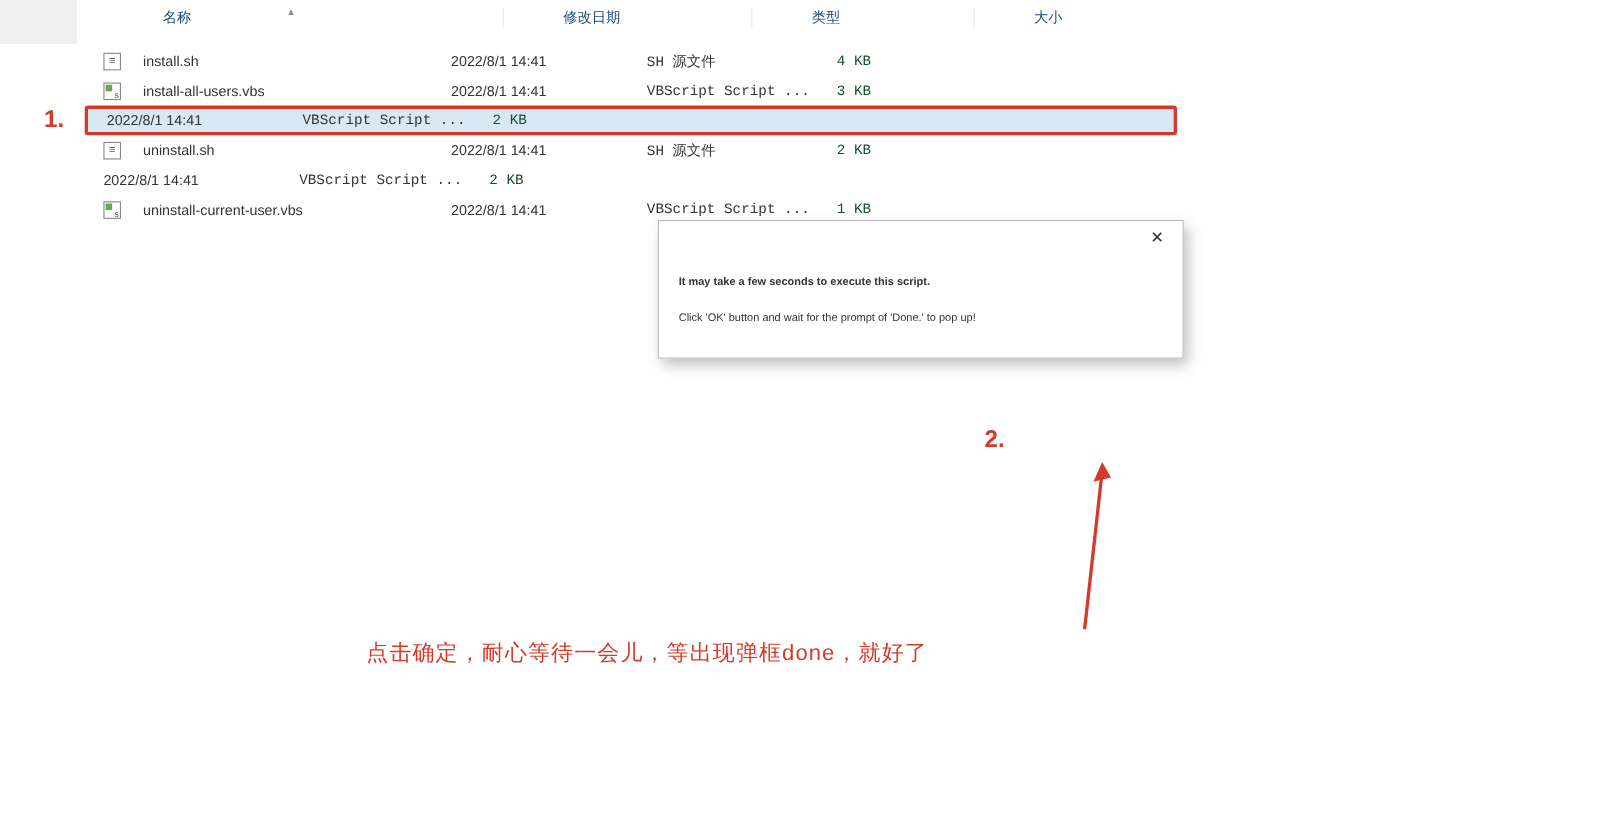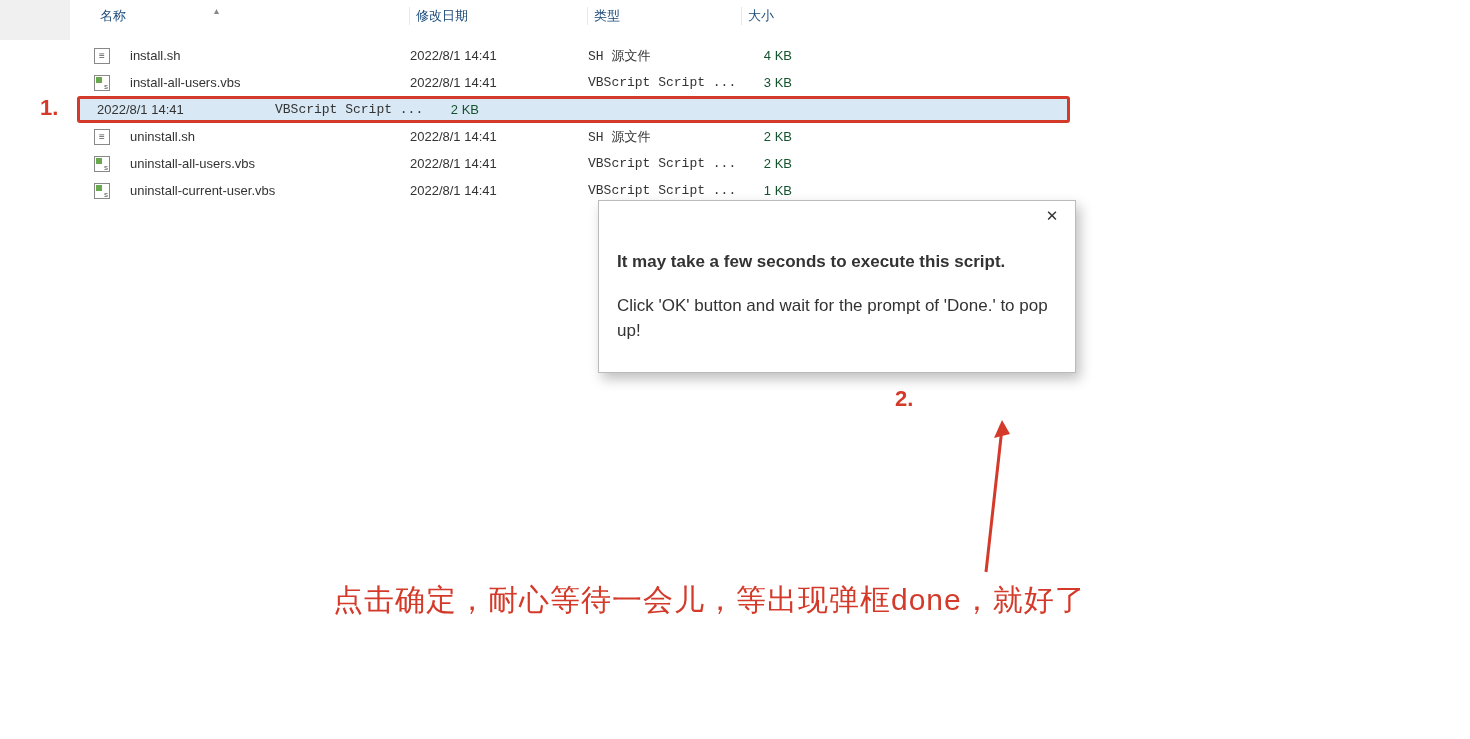--- a/index.html
+++ b/index.html
@@ -35,31 +35,31 @@
       display: flex;
       align-items: center;
       height: 32px;
       color: #1a4a7a;
       font-size: 13px;
       padding-left: 14px;
     }
     .col-name { width: 316px; position: relative; }
     .col-date { width: 178px; }
     .col-type { width: 154px; font-family: Liberation Mono, monospace; }
-    .col-size { width: 90px; text-align: right; padding-right: 40px; }
+    .col-size { width: 90px; text-align: right; padding-right: 40px; font-family: Liberation Mono, monospace; }
 
     .sort-arrow {
       position: absolute;
       left: 120px;
       top: -2px;
       color: #888;
       font-size: 10px;
     }
 
-    .header-row > div { border-right: 1px solid #e8e8e8; padding-left: 6px; }
+    .header-row > div { border-right: 1px solid #e8e8e8; padding-left: 6px; margin-left: 48px; }
     .header-row > div:last-child { border-right: none; }
 
     .file-rows { margin-top: 10px; }
 
     .file-row {
       display: flex;
       align-items: center;
       height: 27px;
       padding-left: 14px;
       color: #333;
@@ -147,21 +147,21 @@
       height: 30px;
       display: flex;
       align-items: center;
       justify-content: center;
       font-size: 15px;
       color: #333;
       cursor: pointer;
     }
     .dialog-body {
       padding: 14px 18px 28px 18px;
-      font-size: 17px;
+      font-size: 10px;
       line-height: 1.5;
     }
     .dialog-body p:first-child { font-weight: bold; margin-bottom: 18px; }
     .dialog-footer {
       background: #f0f0f0;
       height: 56px;
       display: flex;
       align-items: center;
       justify-content: flex-end;
       padding-right: 20px;
@@ -200,21 +200,21 @@
       height: 160px;
       pointer-events: none;
     }
 
     
     .caption {
       position: absolute;
       left: 333px;
       top: 580px;
       color: #d43a2a;
-      font-size: 30px;
+      font-size: 20px;
       letter-spacing: 1px;
     }
   </style>
 </head>
 <body>
 
 <div class="sidebar"></div>
 
 <div class="anno1">1.</div>
 
@@ -256,24 +256,20 @@
       <div class="file-row">
         <div class="col-name">
           <span class="file-icon icon-sh"></span>
           <span>uninstall.sh</span>
         </div>
         <div class="col-date">2022/8/1 14:41</div>
         <div class="col-type">SH 源文件</div>
         <div class="col-size">2 KB</div>
       </div>
       <div class="file-row">
-        <div class="col-name">
-          <span class="file-icon icon-vbs"></span>
-          <span>uninstall-all-users.vbs</span>
-        </div>
         <div class="col-date">2022/8/1 14:41</div>
         <div class="col-type">VBScript Script ...</div>
         <div class="col-size">2 KB</div>
       </div>
       <div class="file-row">
         <div class="col-name">
           <span class="file-icon icon-vbs"></span>
           <span>uninstall-current-user.vbs</span>
         </div>
         <div class="col-date">2022/8/1 14:41</div>

